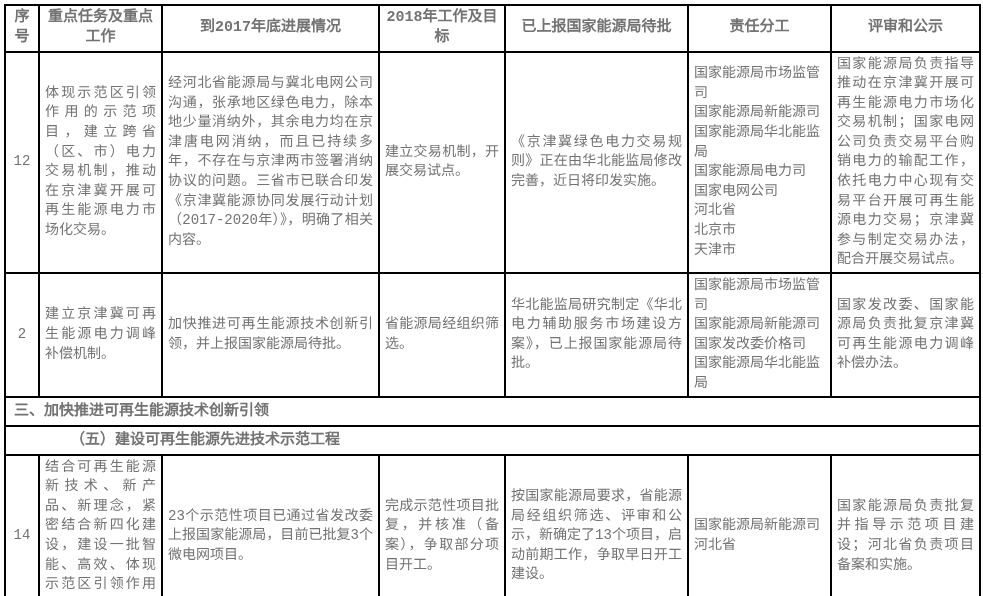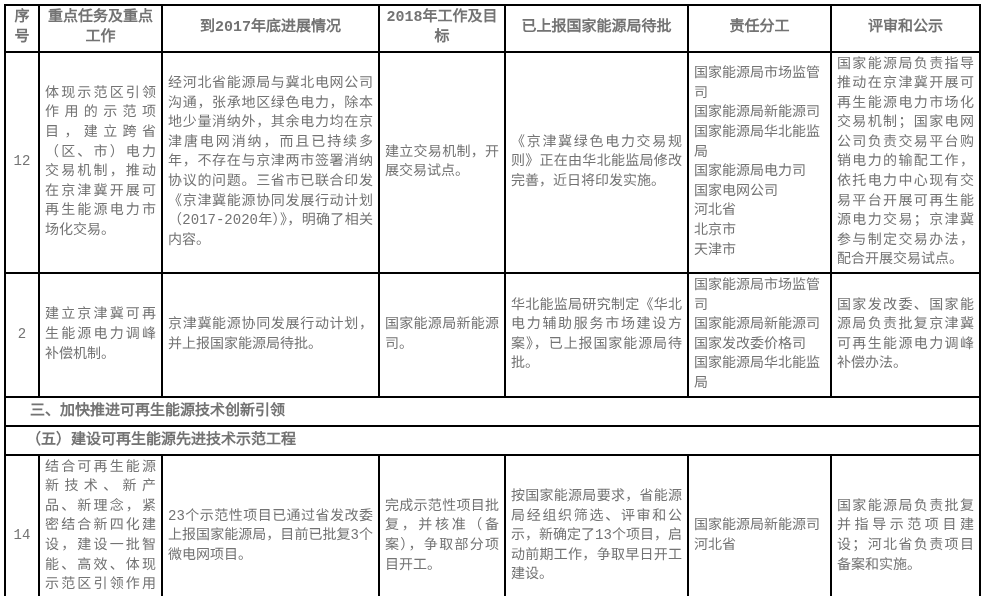--- a/index.html
+++ b/index.html
@@ -43,23 +43,23 @@
     font-size: 14px;
     line-height: 1.4;
   }
   td.c-no     { text-align: center; }
   td.c-just   { text-align: justify; }
   td.c-center { white-space: pre-line; }
   tr.section-row td {
     font-weight: bold;
     font-size: 15px;
     text-align: left;
-    padding-left: 24px;
+    padding-left: 8px;
   }
-  tr.section-row td.indent { padding-left: 20px; }
+  tr.section-row td.indent { padding-left: 64px; }
 </style>
 </head>
 <body>
 
 <div class="page">
   <table class="doc-table">
     <colgroup>
       <col style="width:34px">
       <col style="width:123px">
       <col style="width:217px">
@@ -92,22 +92,22 @@
 国家能源局电力司
 国家电网公司
 河北省
 北京市
 天津市</td>
         <td class="c-just">国家能源局负责指导推动在京津冀开展可再生能源电力市场化交易机制；国家电网公司负责交易平台购销电力的输配工作，依托电力中心现有交易平台开展可再生能源电力交易；京津冀参与制定交易办法，配合开展交易试点。</td>
       </tr>
       <tr style="height:116px">
         <td class="c-no">2</td>
         <td class="c-just">建立京津冀可再生能源电力调峰补偿机制。</td>
-        <td class="c-just">京津冀能源协同发展行动计划，并上报国家能源局待批。</td>
-        <td class="c-just">国家能源局新能源司。</td>
+        <td class="c-just">加快推进可再生能源技术创新引领，并上报国家能源局待批。</td>
+        <td class="c-just">省能源局经组织筛选。</td>
         <td class="c-just">华北能监局研究制定《华北电力辅助服务市场建设方案》，已上报国家能源局待批。</td>
         <td class="c-center">国家能源局市场监管司
 国家能源局新能源司
 国家发改委价格司
 国家能源局华北能监局</td>
         <td class="c-just">国家发改委、国家能源局负责批复京津冀可再生能源电力调峰补偿办法。</td>
       </tr>
       <tr class="section-row" style="height:29px">
         <td colspan="7">三、加快推进可再生能源技术创新引领</td>
       </tr>

